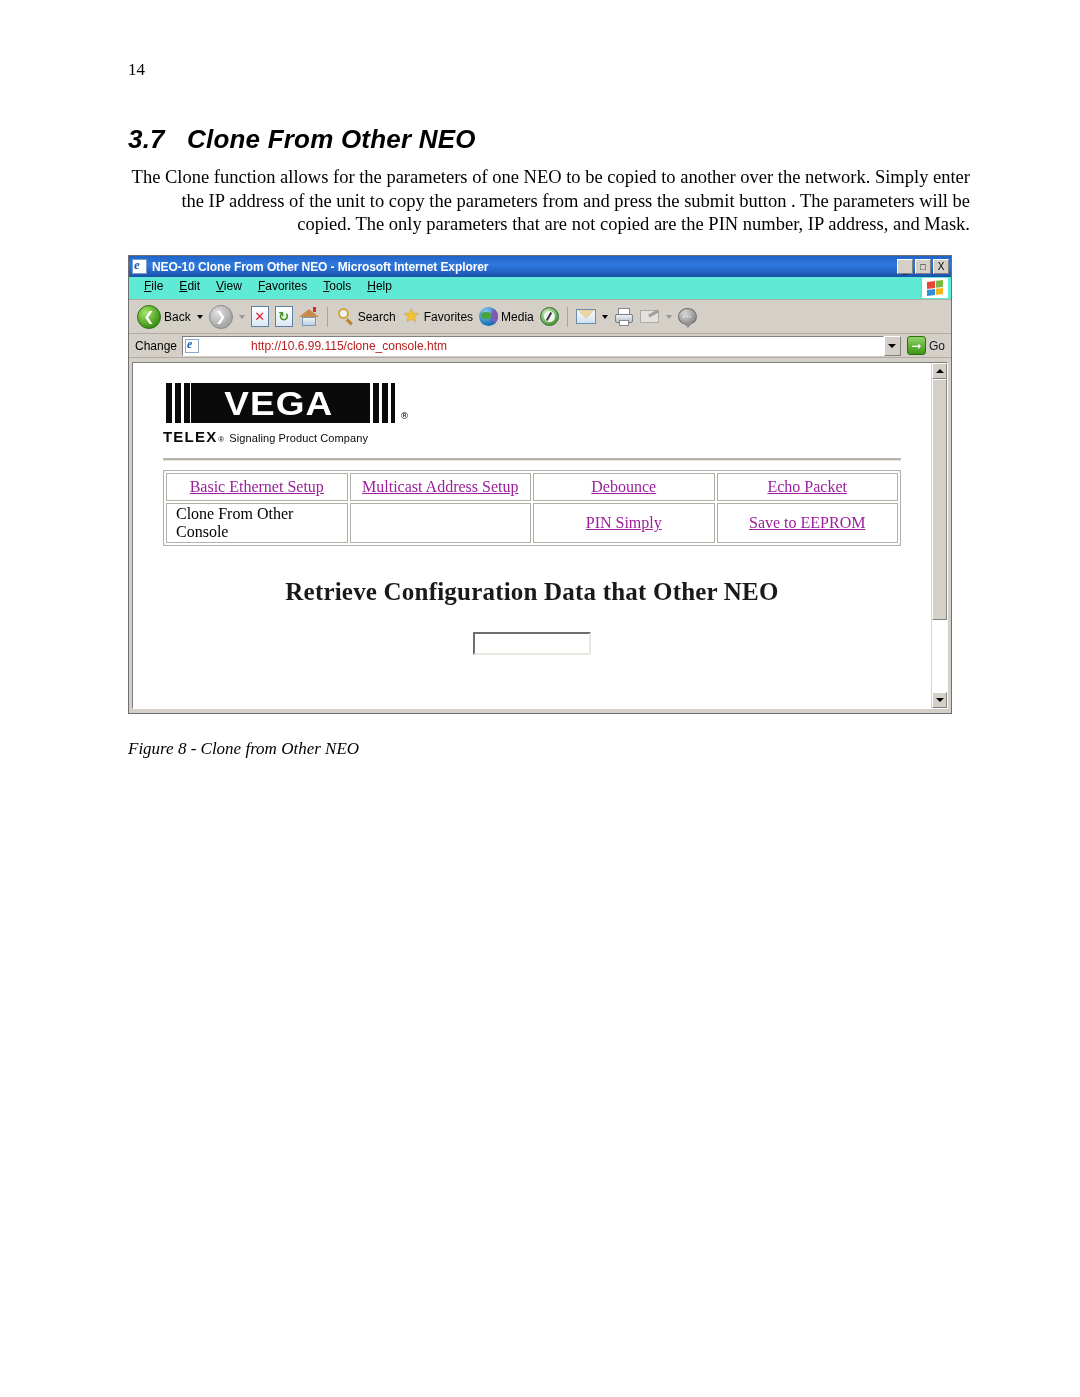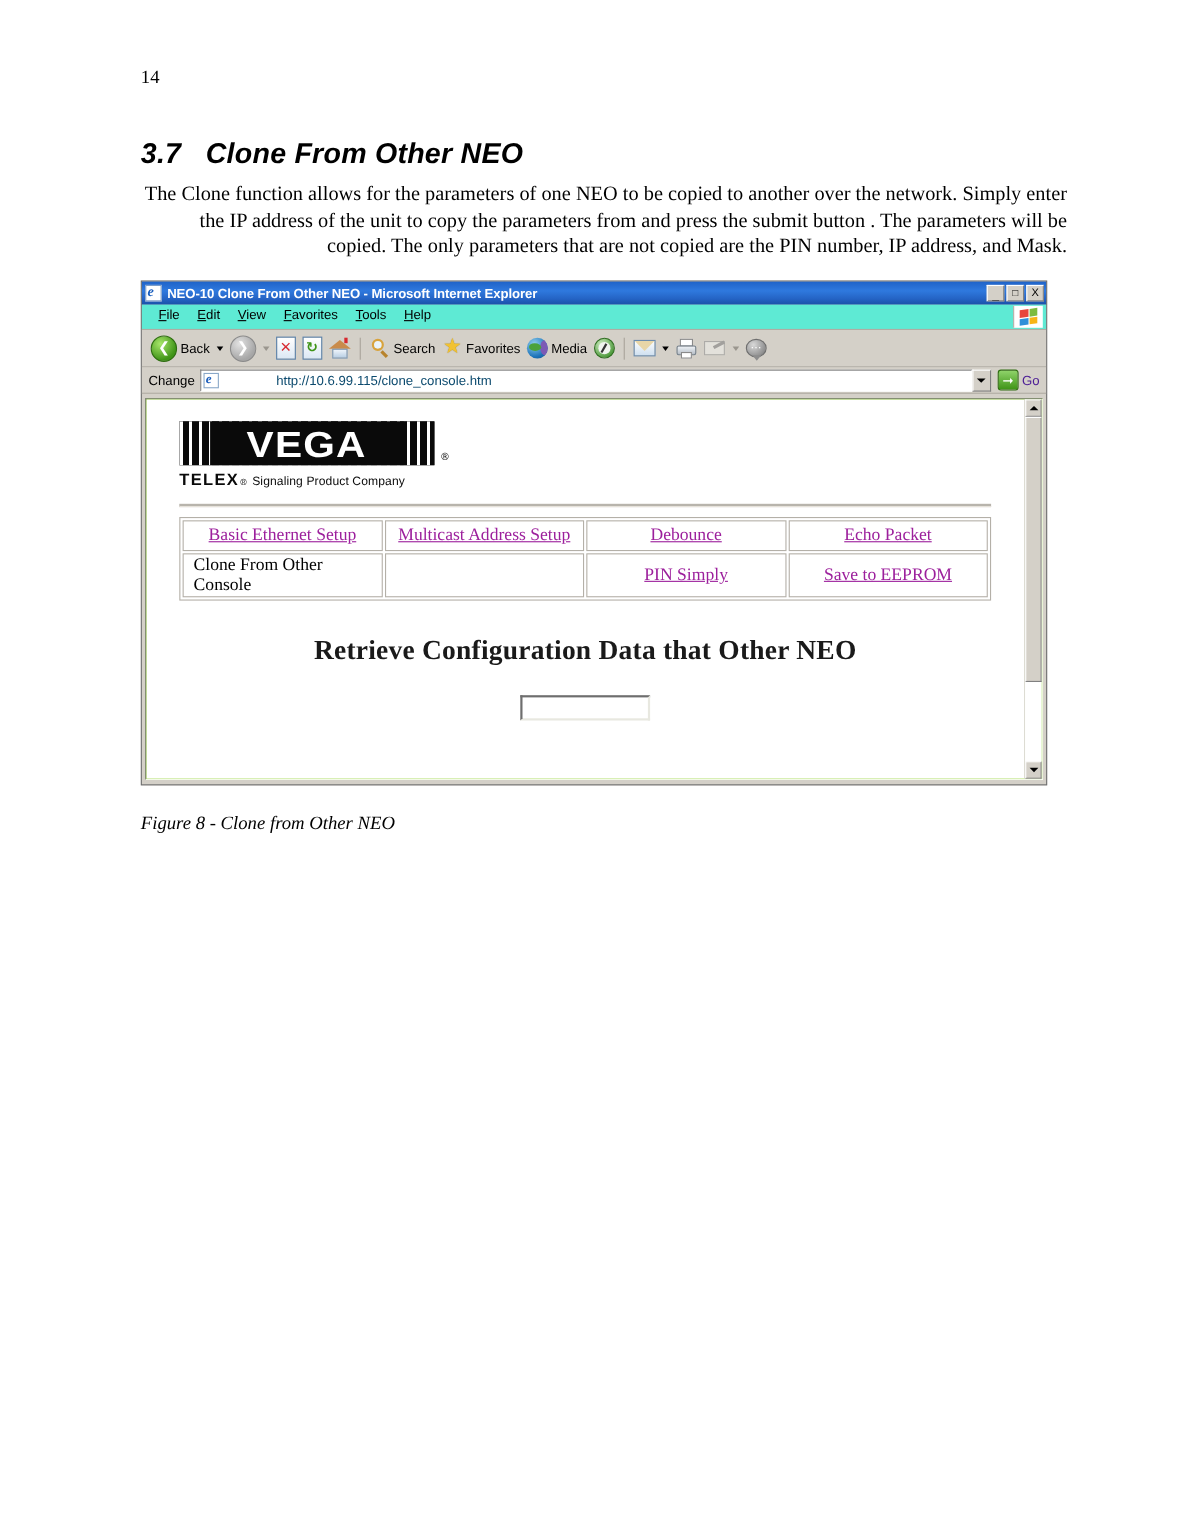--- a/index.html
+++ b/index.html
@@ -462,21 +462,21 @@
   }
   .addr-icon:before {
     content: "e";
     position: absolute; left: 1px; top: -3px;
     font-family: "Liberation Serif", serif;
     font-style: italic; font-weight: bold;
     font-size: 12px; color: #1c5fbe;
   }
   .addr-url {
     font-size: 12px;
-    color: #0c4a6e;
+    color: #b91c1c;
     white-space: nowrap;
     overflow: hidden;
     font-family: "Liberation Sans", sans-serif;
     padding-left: 48px;
   }
   .addr-drop {
     width: 17px; height: 20px;
     background: #d4d0c8;
     border: 1px solid;
     border-color: #ffffff #808080 #808080 #ffffff;
@@ -502,21 +502,21 @@
     background: linear-gradient(to bottom, #8fd36a, #3f9417);
     border: 1px solid #2e6d10;
     border-radius: 3px;
     display: flex; align-items: center; justify-content: center;
     box-sizing: border-box;
     color: #fff;
     font-size: 12px;
     font-family: "DejaVu Sans", sans-serif;
     line-height: 1;
   }
-  .go-label { font-size: 12px; color: #4c1d95; }
+  .go-label { font-size: 12px; color: #0f172a; }
 
   
   .viewport {
     position: absolute;
     left: 3px;
     right: 3px;
     top: 106px;
     bottom: 4px;
     background: #84cc16;
     border: 1px solid;

